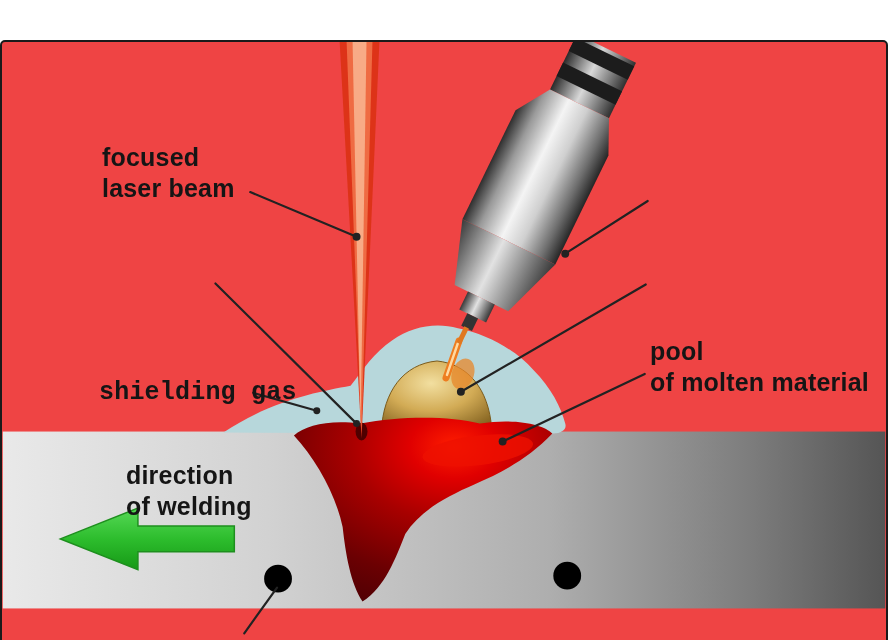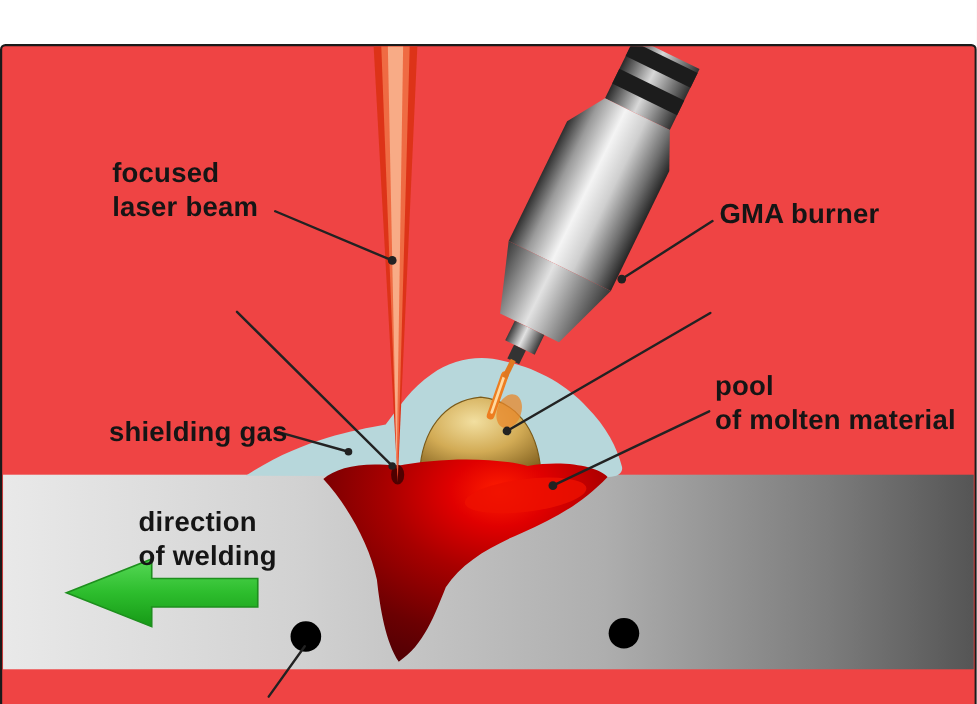--- a/index.html
+++ b/index.html
@@ -21,21 +21,21 @@
     font-weight:700;
     font-size:25px;
     color:#151515;
     white-space:pre-line;
     line-height:1.22;
     letter-spacing:.2px;
     user-select:none;
   }
   #lbl-laser{left:100px;top:100px;}
   #lbl-keyhole{left:107px;top:224px;}
-  #lbl-gas{left:97px;top:336px;}
+  #lbl-gas{left:97px;top:336px;font-family:Liberation Mono, monospace;}
   #lbl-burner{left:652px;top:138px;}
   #lbl-arc{left:650px;top:226px;}
   #lbl-pool{left:648px;top:294px;}
   #lbl-direction{left:124px;top:418px;}
   #lbl-joined{left:33px;top:592px;}
 </style>
 </head>
 <body>
 
 <div id="stage">
@@ -149,19 +149,18 @@
       <circle cx="316" cy="371" r="3.5"></circle>
       <circle cx="566" cy="213" r="4"></circle>
       <circle cx="461" cy="352" r="4"></circle>
       <circle cx="503" cy="402" r="4"></circle>
     </g>
   </svg>
 
   <div class="lbl" id="lbl-laser">focused
 laser beam</div>
   <div class="lbl" id="lbl-gas">shielding gas</div>
-  <div class="lbl" id="lbl-burner">GMA burner</div>
   <div class="lbl" id="lbl-pool">pool
 of molten material</div>
   <div class="lbl" id="lbl-direction">direction
 of welding</div>
 
 </div>
 
 </body></html>

